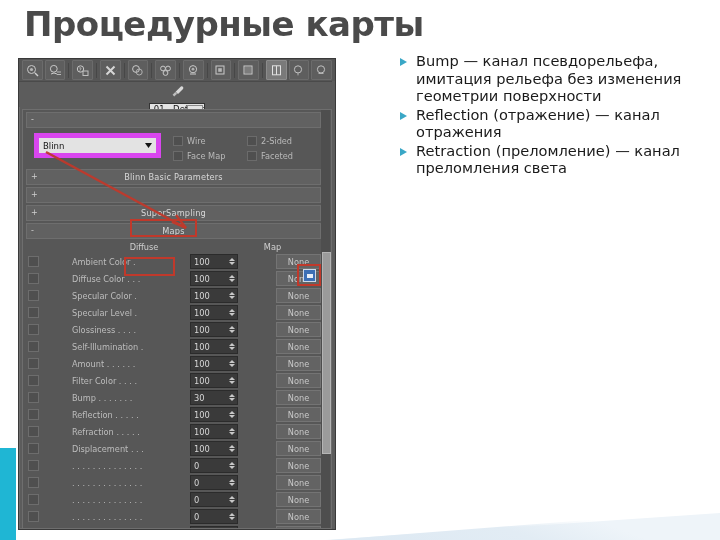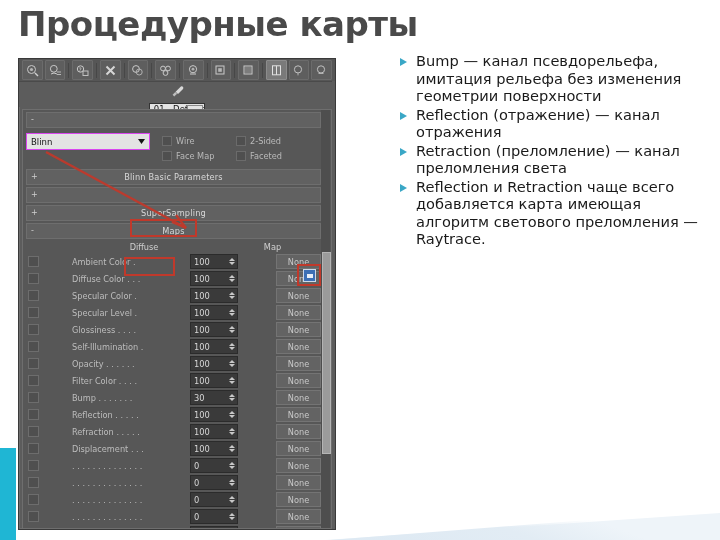--- a/index.html
+++ b/index.html
@@ -44,21 +44,21 @@
     bottom: 0;
     width: 420px;
     height: 30px;
     background: #eef4f9;
     clip-path: polygon(6% 100%, 100% 10%, 100% 100%);
   }
 
   
   .title {
     position: absolute;
-    left: 18px;
+    left: 24px;
     top: 4px;
     font-family: "DejaVu Sans", sans-serif;
     font-size: 34px;
     font-weight: bold;
     color: #4a4a4a;
     letter-spacing: -0.5px;
     text-shadow: 1px 1px 0 rgba(255,255,255,0.9);
     white-space: nowrap;
   }
 
@@ -221,23 +221,23 @@
   .shader-box {
     margin: 0 10px 2px 3px;
     padding: 3px 0 4px 0;
     display: flex;
     align-items: flex-start;
     background: #575757;
   }
   .shader-select {
     width: 118px;
     height: 15px;
-    margin-left: 0;
+    margin-left: 8px;
     background: #e3e3e3;
-    border: 1px solid #d946ef;
+    border: 5px solid #d946ef;
     font-size: 8.5px;
     color: #141414;
     display: flex;
     align-items: center;
     padding-left: 4px;
     position: relative;
   }
   .shader-select .arrowbox {
     position: absolute;
     right: 1px; top: 1px;
@@ -433,28 +433,20 @@
       </span>
       <span class="bullet-text">Reflection (отражение) — канал отражения</span>
     </div>
     <div class="bullet-row">
       <span class="bullet-marker">
         <svg width="7" height="8" viewBox="0 0 7 8">
             <path d="M0 0 L7 4 L0 8 Z" fill="#3aa7c6"></path>
           </svg>
       </span>
       <span class="bullet-text">Retraction (преломление) — канал  преломления света</span>
-    </div>
-    <div class="bullet-row">
-      <span class="bullet-marker">
-        <svg width="7" height="8" viewBox="0 0 7 8">
-            <path d="M0 0 L7 4 L0 8 Z" fill="#3aa7c6"></path>
-          </svg>
-      </span>
-      <span class="bullet-text">Reflection и  Retraction чаще всего  добавляется карта имеющая алгоритм светового преломления — Raytrace.</span>
     </div>
   </div>
 
   <div class="maxwin">
 
     <div class="max-toolbar">
       <div class="tb-btn">
         <svg width="13" height="13" viewBox="0 0 13 13">
             <circle cx="5.5" cy="5.5" r="4" fill="none" stroke="#c9c9c9" stroke-width="1"></circle>
             <circle cx="5.5" cy="5.5" r="1.6" fill="#b5b5b5"></circle>
@@ -689,21 +681,21 @@
             <span class="arrows">
                 <i class="up"></i>
                 <i class="dn"></i>
               </span>
           </span>
           <span class="mapbtn">None</span>
         </div>
 
         <div class="map-row">
           <span class="box"></span>
-          <span class="mlabel">Opacity . . . . . .</span>
+          <span class="mlabel">Amount . . . . . .</span>
           <span class="spinner">
             <span class="val">100</span>
             <span class="arrows">
                 <i class="up"></i>
                 <i class="dn"></i>
               </span>
           </span>
           <span class="mapbtn">None</span>
         </div>
 

